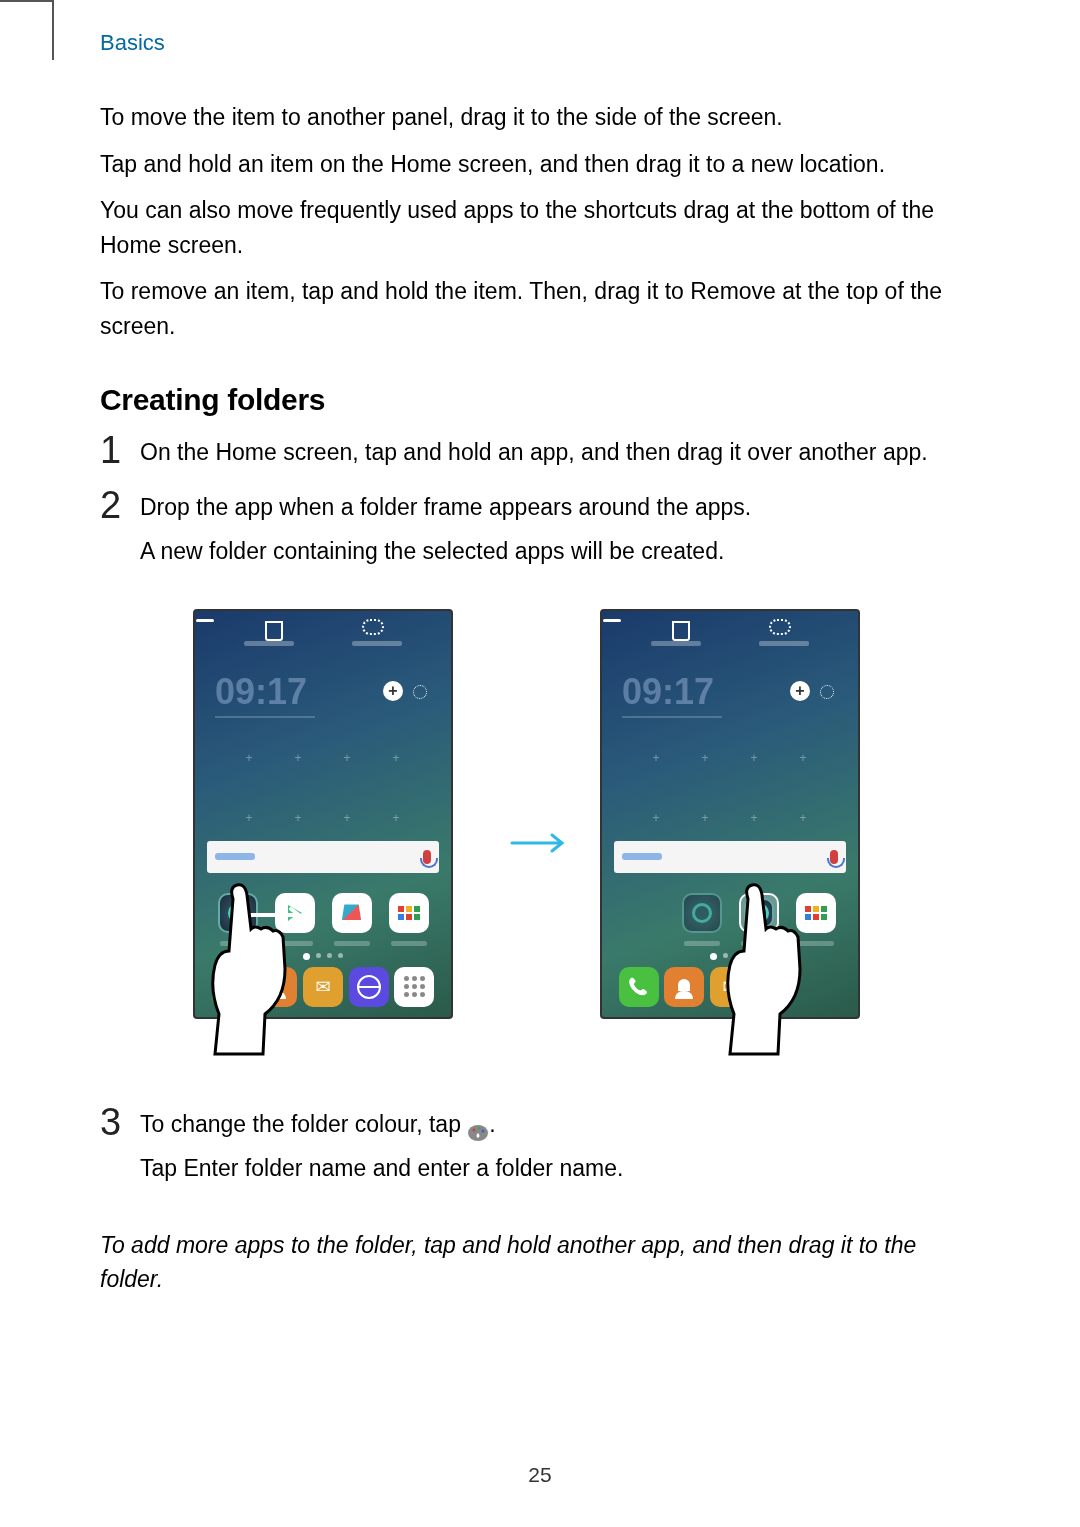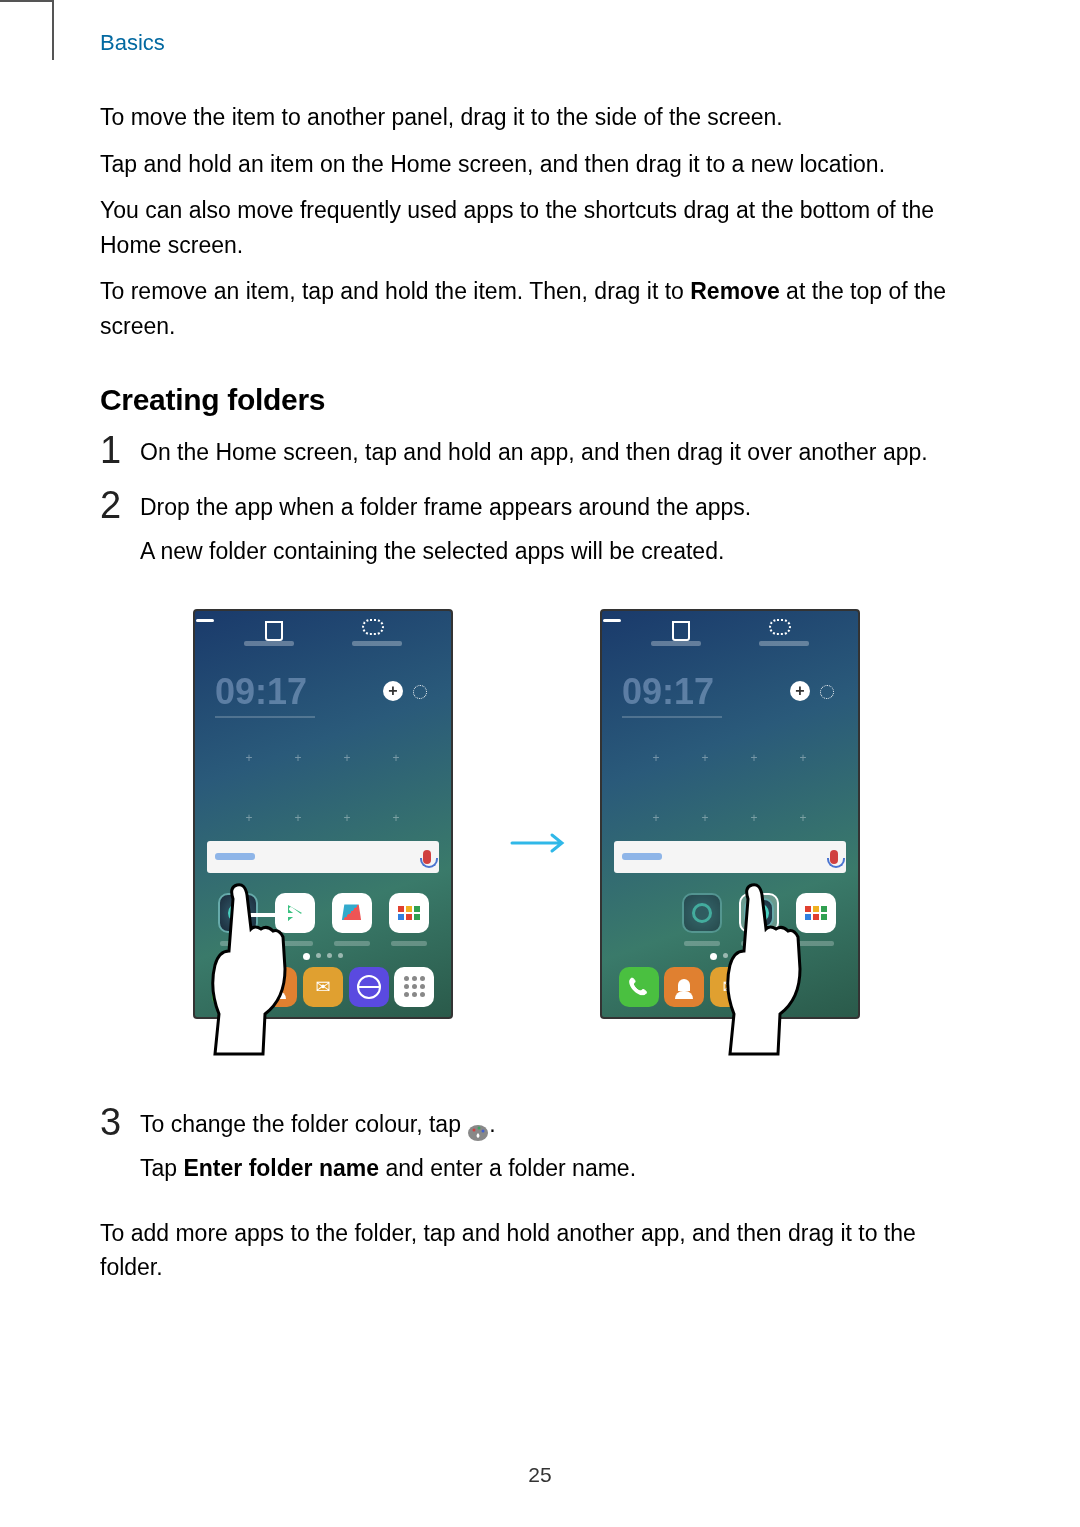--- a/index.html
+++ b/index.html
@@ -18,21 +18,21 @@
     color: #0369a1; font-size: 22px;
   }
   .content { position: absolute; left: 100px; top: 100px; width: 880px; }
   h2 { font-size: 30px; font-weight: 700; margin-bottom: 18px; letter-spacing: -0.3px; }
   p { font-size: 23px; line-height: 1.5; margin-bottom: 12px; }
   .section2 { margin-top: 40px; }
   .step-row { display: flex; align-items: flex-start; margin-bottom: 20px; }
   .step-num { font-size: 38px; font-weight: 300; width: 40px; color: #222; line-height: 1; margin-top: -4px; }
   .step-body { flex: 1; font-size: 23px; line-height: 1.5; }
   .step-body p { margin-bottom: 10px; }
-  .bold { font-weight: 700; }
+  .bold { font-weight: 400; }
   .figures {
     display: flex; justify-content: center; align-items: center;
     margin: 30px 0 30px 0; gap: 30px;
   }
   .phone-wrap { position: relative; width: 287px; height: 468px; }
   .phone {
     width: 260px; height: 410px;
     border: 2px solid #333; border-radius: 4px;
     background: linear-gradient(160deg, #1a3a6b 0%, #2a5a7a 35%, #3a7a6a 70%, #2a5a4a 100%);
     position: relative; overflow: visible;
@@ -314,17 +314,17 @@
                 <circle cx="16" cy="8" r="1.5" fill="#4060d0"></circle>
                 <path d="M11 10 Q 8 13 11 15 Q 14 13 11 10" fill="#fff"></path>
               </svg></span><span>.</span>
         </p>
         <p>
           <span>Tap </span><span class="bold">Enter folder name</span><span> and enter a folder name.</span>
         </p>
       </div>
     </div>
 
-    <p style="margin-top:20px;">To add more apps to the folder, tap and hold another app, and then drag it to the folder.</p>
+    <p style="margin-top:32px;font-style:italic;">To add more apps to the folder, tap and hold another app, and then drag it to the folder.</p>
   </div>
 </div>
 
 <div class="page-num">25</div>
 
 </body></html>

